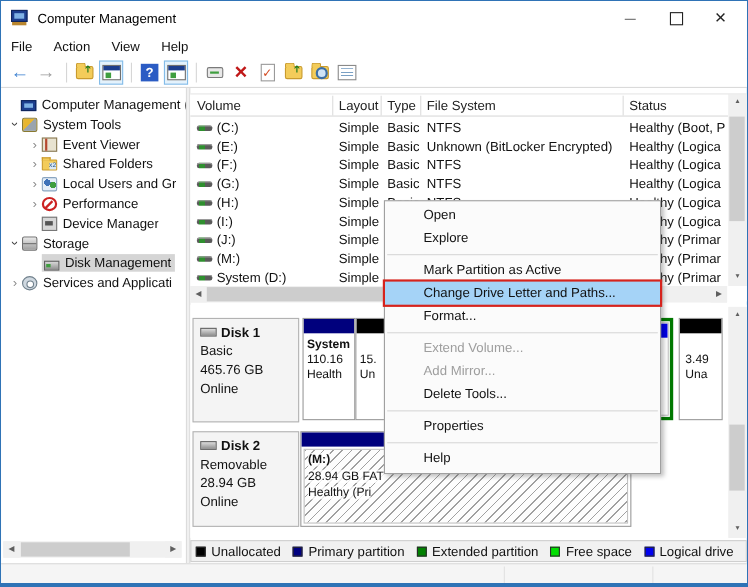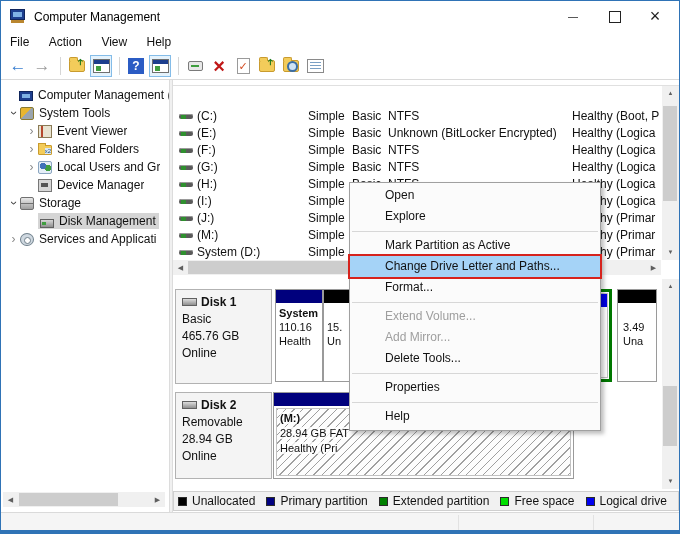--- a/index.html
+++ b/index.html
@@ -232,20 +232,25 @@
         <span class="chev collapsed"></span>
         <span class="ticon ic-folder-sm"></span>
         <span class="tlabel">Shared Folders</span>
       </div>
       <div class="tree-row lvl2">
         <span class="chev collapsed"></span>
         <span class="ticon ic-users"></span>
         <span class="tlabel">Local Users and Gr</span>
       </div>
       <div class="tree-row lvl2">
+        <span class="chev collapsed"></span>
+        <span class="ticon ic-perf"></span>
+        <span class="tlabel">Performance</span>
+      </div>
+      <div class="tree-row lvl2">
         <span class="chev none"></span>
         <span class="ticon ic-device"></span>
         <span class="tlabel">Device Manager</span>
       </div>
       <div class="tree-row lvl1">
         <span class="chev expanded"></span>
         <span class="ticon ic-storage"></span>
         <span class="tlabel">Storage</span>
       </div>
       <div class="tree-row lvl2">
@@ -263,20 +268,31 @@
     </div>
     <div class="sb-hscroll">
       <span class="arrowbox" style="left:0;">◀</span>
       <span class="thumb-h" style="left:16px; width:99px;"></span>
       <span class="arrowbox" style="right:0;">▶</span>
     </div>
   </div>
   <div class="v-splitter"></div>
 
   <div class="volume-list">
+    <div class="vl-header">
+      <span class="h" style="left:6px;">Volume</span>
+      <span class="h" style="left:135px;">Layout</span>
+      <span class="h" style="left:179px;">Type</span>
+      <span class="h" style="left:215px;">File System</span>
+      <span class="h" style="left:399px;">Status</span>
+      <span class="hsep" style="left:129px;"></span>
+        <span class="hsep" style="left:173px;"></span>
+      <span class="hsep" style="left:209px;"></span>
+        <span class="hsep" style="left:393px;"></span>
+    </div>
 
     <div class="vl-row" style="top:22px;">
       <span class="vol-ic"></span>
       <span class="c cv">(C:)</span>
         <span class="c cl">Simple</span>
       <span class="c ct">Basic</span>
         <span class="c cf">NTFS</span>
       <span class="c cs">Healthy (Boot, P</span>
     </div>
     <div class="vl-row" style="top:39px;">

